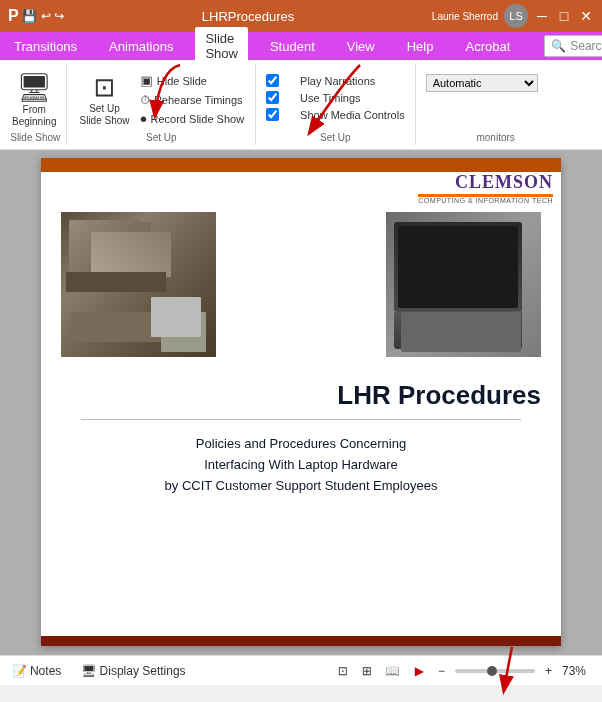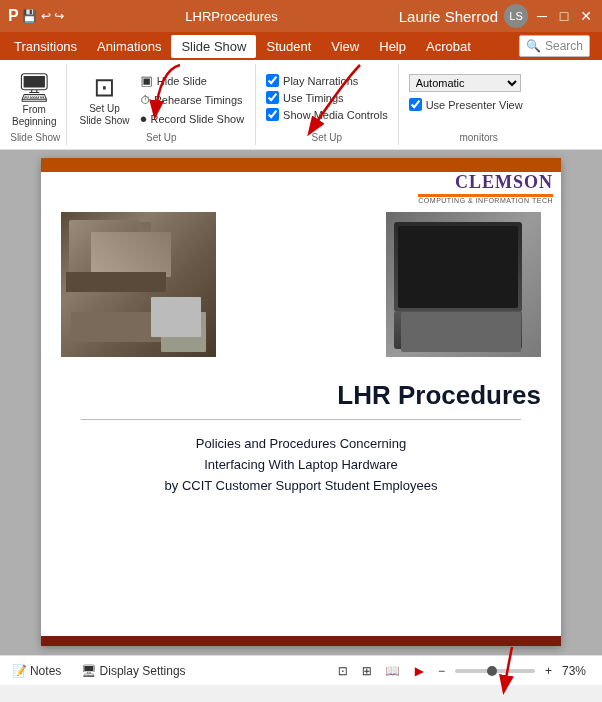--- a/index.html
+++ b/index.html
@@ -15,25 +15,26 @@
       padding: 0 8px;
       color: white;
     }
     .title-bar-left { display: flex; align-items: center; gap: 4px; }
     .title-bar-center { font-size: 13px; font-weight: 500; flex: 1; text-align: center; }
     .title-bar-right { display: flex; align-items: center; gap: 6px; }
     .window-btn { width: 16px; height: 16px; border: none; background: transparent; color: white; cursor: pointer; font-size: 14px; }
 
     
     .menu-bar {
-      background: #c2410c;
+      background: #d946ef;
       height: 28px;
       display: flex;
       align-items: center;
       padding: 0 4px;
+      gap: 12px;
     }
     .menu-item {
       padding: 4px 10px;
       color: white;
       font-size: 13px;
       cursor: pointer;
       border-radius: 2px;
     }
     .menu-item.active { background: white; color: #333; }
 
@@ -103,21 +104,21 @@
     .checkbox-group {
       display: flex;
       flex-direction: column;
       gap: 4px;
       padding-bottom: 14px;
       padding-top: 6px;
     }
     .checkbox-item {
       display: flex;
       align-items: center;
-      gap: 4px;
+      gap: 21px;
       font-size: 11px;
       color: #333;
       cursor: pointer;
     }
     .checkbox-item input[type="checkbox"] { margin: 0; cursor: pointer; }
 
     .monitors-group {
       display: flex;
       flex-direction: column;
       gap: 6px;
@@ -346,21 +347,21 @@
 
 <div class="title-bar">
   <div class="title-bar-left">
     <span style="font-weight:bold; font-size:16px; color:white;">P</span>
     <span style="font-size:12px;">💾 ↩ ↪</span>
   </div>
   <div class="title-bar-center">
     <span>LHRProcedures</span>
   </div>
   <div class="title-bar-right">
-    <span style="font-size:15px;">Laurie Sherrod</span>
+    <span style="font-size:10px;">Laurie Sherrod</span>
     <div class="avatar">LS</div>
     <button class="window-btn">─</button>
     <button class="window-btn">□</button>
     <button class="window-btn">✕</button>
   </div>
 </div>
 
 <div class="menu-bar">
   <div class="menu-item">Transitions</div>
   <div class="menu-item">Animations</div>
@@ -432,24 +433,20 @@
     <div class="ribbon-group-label">Set Up</div>
   </div>
 
   <div class="ribbon-group" style="padding: 4px 10px 14px 10px; min-width:150px; border-right:none;">
     <div class="monitors-group">
       <div class="monitor-select-row">
         <select class="monitor-select">
           <option>Automatic</option>
         </select>
       </div>
-      <label class="checkbox-item">
-        <input type="checkbox" checked="" style="">
-        <span>Use Presenter View</span>
-      </label>
     </div>
     <div class="ribbon-group-label" style="text-transform:capitalize;">monitors</div>
   </div>
 
   <svg class="red-arrow" style="position:absolute; top:0; left:80px; width:120px; height:95px; pointer-events:none;" viewBox="0 0 120 95">
     <defs>
       <marker id="arrowhead1" markerWidth="8" markerHeight="6" refX="6" refY="3" orient="auto">
         <polygon points="0 0, 8 3, 0 6" fill="#cc0000"></polygon>
       </marker>
     </defs>

